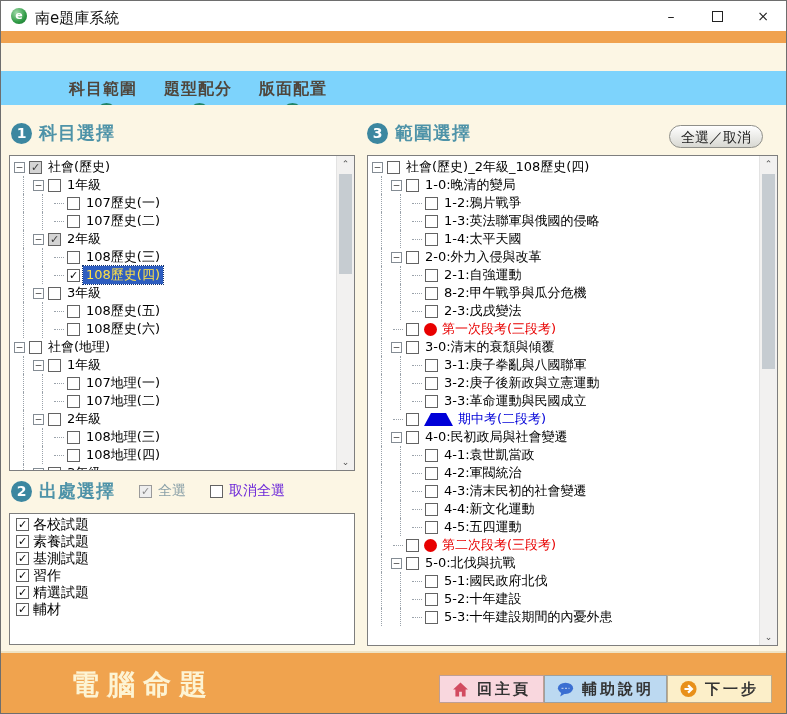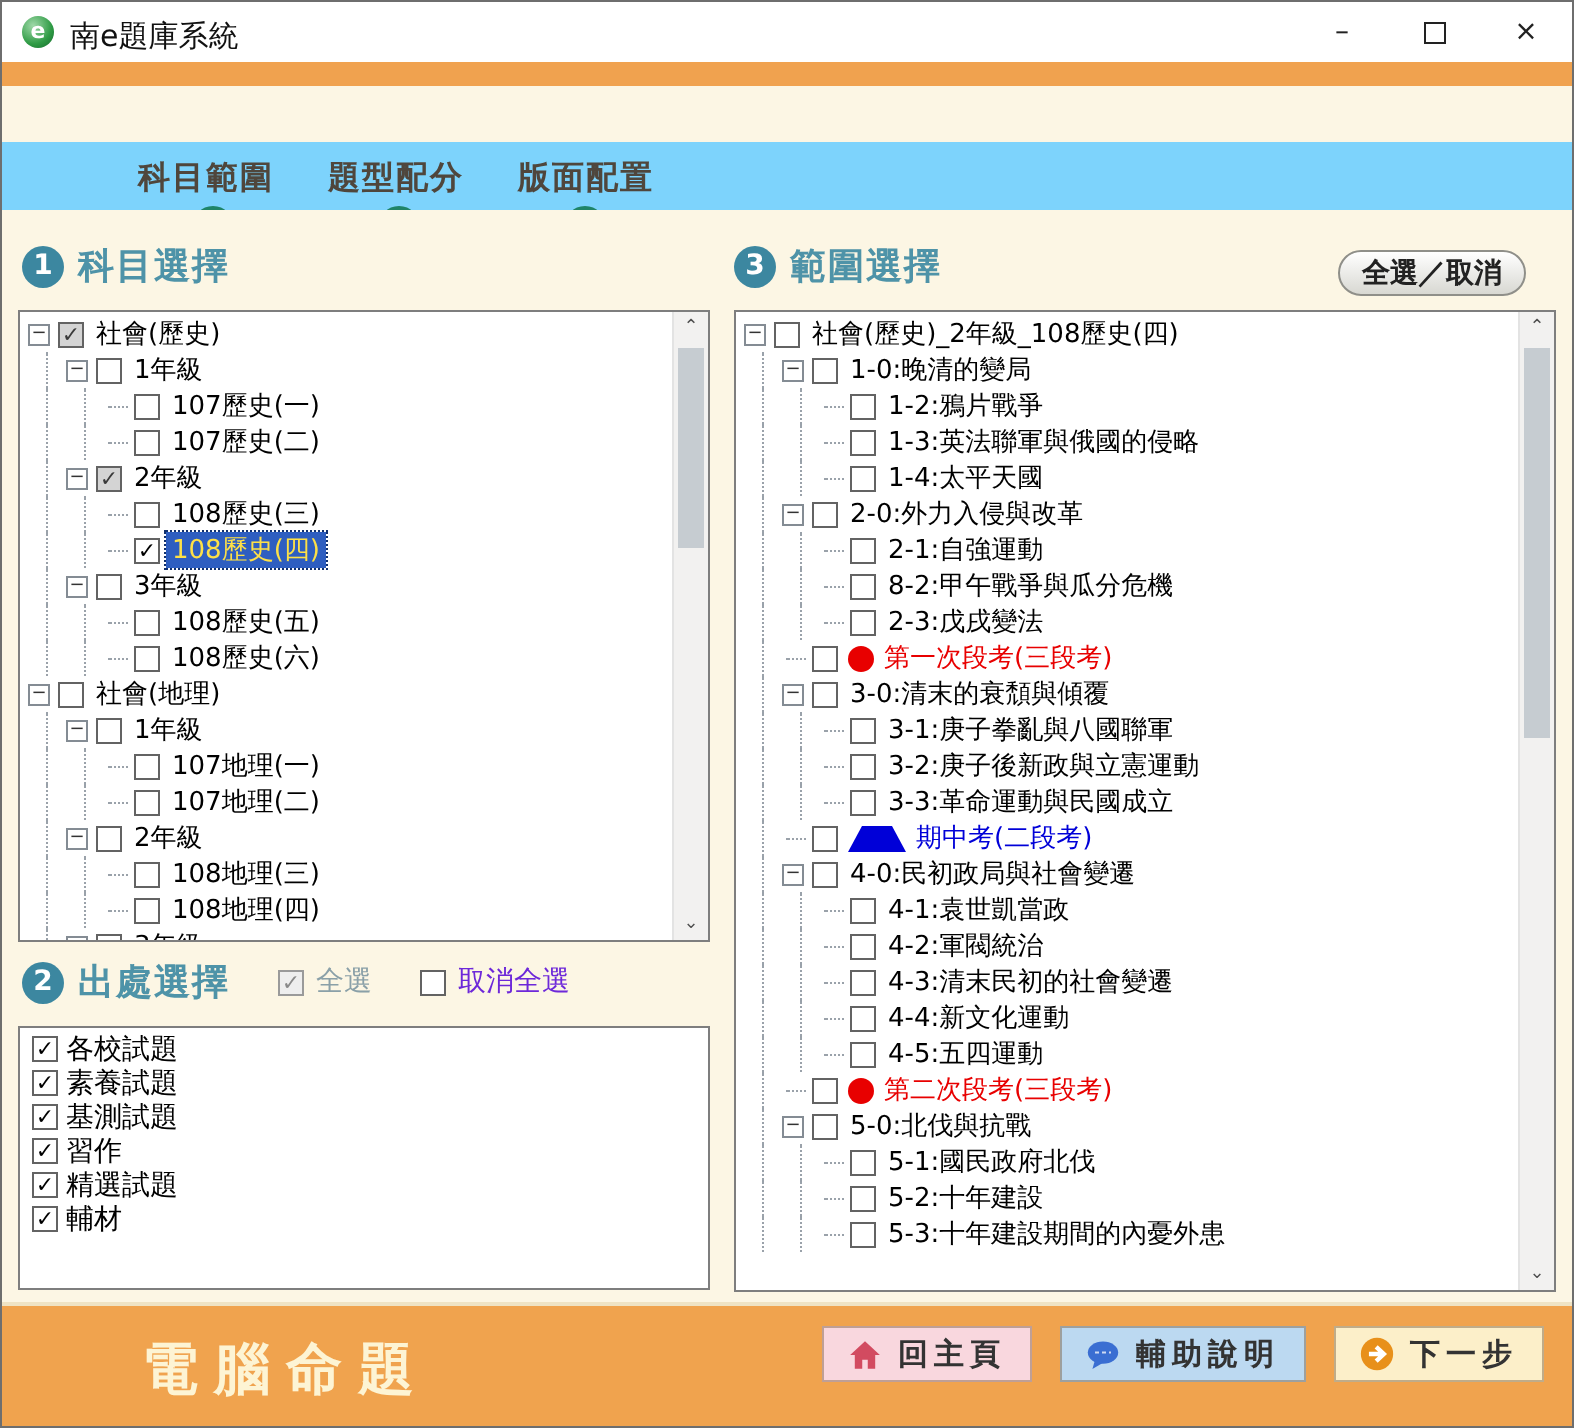--- a/index.html
+++ b/index.html
@@ -36,21 +36,21 @@
   
   #main{position:absolute;left:0;top:104px;width:100%;height:546px;background:#FCF6E4;}
   .sec-header{position:absolute;display:flex;align-items:center;}
   .sec-num{width:21px;height:21px;border-radius:50%;background:#3C87A0;color:#fff;font-weight:bold;
     font-size:14px;display:inline-flex;align-items:center;justify-content:center;flex:0 0 21px;}
   .sec-title{color:#4E93A8;font-weight:bold;font-size:18px;margin-left:7px;letter-spacing:1px;}
   #hdr-subject{left:10px;top:16px;}
   #hdr-scope{left:366px;top:16px;}
   #hdr-source{left:10px;top:374px;}
   #toggle-all-btn{position:absolute;left:668px;top:20px;width:94px;height:23px;border-radius:12px;
-    background:linear-gradient(#ffffff,#d8d8d2);border:1px solid #8f8f89;font-size:14px;font-weight:bold;
+    background:linear-gradient(#ffffff,#d8d8d2);border:1px solid #8f8f89;font-size:14px;font-weight:normal;
     color:#222;text-align:center;line-height:21px;font-family:inherit;}
   .panel{position:absolute;background:#fff;border:1px solid #7e7e7e;overflow:hidden;}
   #left-tree-panel{left:8px;top:50px;width:344px;height:314px;}
   #right-tree-panel{left:366px;top:50px;width:409px;height:489px;}
   #source-list-panel{left:8px;top:408px;width:344px;height:130px;}
   .tree-body{position:absolute;left:4px;top:2px;right:18px;bottom:0;}
   
   .tree-row{display:flex;align-items:center;height:18px;font-size:13px;white-space:nowrap;color:#000;}
   .guide{flex:0 0 19px;align-self:stretch;position:relative;}
   .guide::before{content:"";position:absolute;left:9px;top:0;bottom:0;border-left:1px dotted #9aa2aa;}
@@ -82,21 +82,21 @@
   .vthumb{position:absolute;left:2px;width:13px;background:#c6ccd1;}
   
   .hdr-check{display:flex;align-items:center;margin-left:22px;font-size:14px;color:#6d28d9;}
   .hdr-check .cb{margin-right:6px;}
   .hdr-check.disabled{color:#8aa0a8;}
   .hdr-check.disabled .cb{border-color:#9a9a9a;background:#eee;}
   .hdr-check.disabled .cb.checked::after{color:#8a8a8a;}
   
   #footer{position:absolute;left:0;top:650px;width:100%;height:64px;background:#F0A34E;border-top:2px solid #efe3c4;box-sizing:border-box;}
   #brand{position:absolute;left:70px;top:13px;font-size:28px;font-weight:bold;color:#FDF4D4;letter-spacing:8px;}
-  #footer-buttons{position:absolute;right:14px;top:10px;display:flex;gap:14px;padding-left:46px;}
+  #footer-buttons{position:absolute;right:14px;top:22px;display:flex;padding-left:46px;}
   .fbtn{height:28px;display:flex;align-items:center;gap:8px;padding:0 12px;font-size:15px;
     font-weight:bold;color:#333;letter-spacing:3px;border:1px solid rgba(120,90,60,.45);font-family:inherit;}
   #btn-home{background:#F9D7DE;}
   #btn-help{background:#BCD9F1;}
   #btn-next{background:#FCEFC9;}
   .fbtn svg{flex:0 0 17px;}
 </style>
 </head>
 <body>
 

